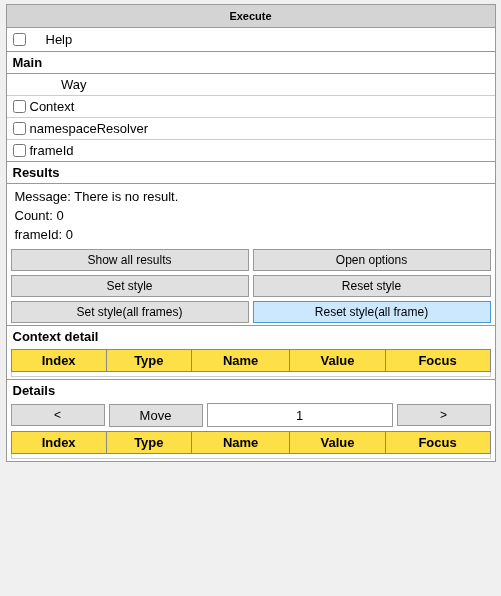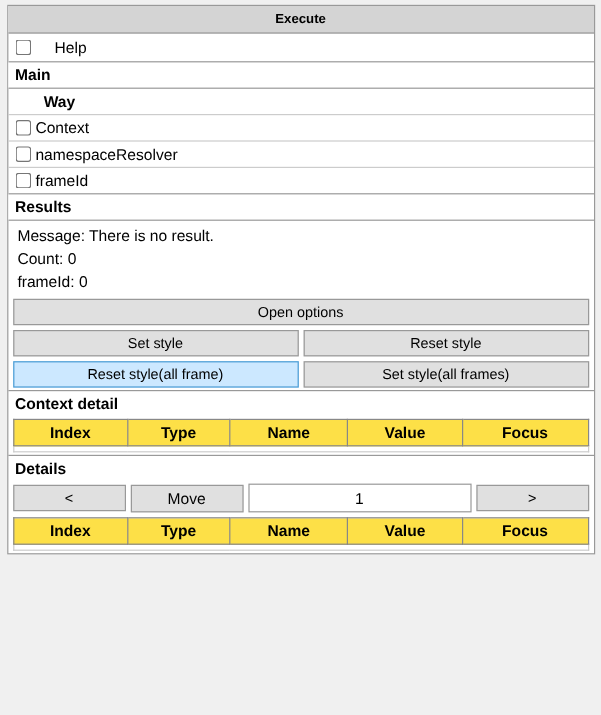--- a/index.html
+++ b/index.html
@@ -51,24 +51,23 @@
     }
 
     .field-row {
       display: flex;
       align-items: center;
       padding: 3px 6px;
     }
 
     .field-label {
       width: 80px;
-      text-align: center;
+      text-align: right;
       padding-right: 6px;
       flex-shrink: 0;
-      font-weight: bold;
     }
 
     .field-control {
       flex: 1;
     }
 
     select.way-select {
       width: 100%;
       height: 22px;
       border: 1px solid #999;
@@ -231,31 +230,32 @@
 
   <div class="section-header">Results</div>
 
   <div class="results-section">
     <div class="results-text">Message: There is no result.</div>
     <div class="results-text">Count: 0</div>
     <div class="results-text">frameId: 0</div>
   </div>
 
   <div class="button-row">
+    <button class="btn">Show all results</button>
     <button class="btn">Open options</button>
   </div>
 
   <div class="button-row">
     <button class="btn">Set style</button>
     <button class="btn">Reset style</button>
   </div>
 
   <div class="button-row">
+    <button class="btn">Set style(all frames)</button>
     <button class="btn highlighted">Reset style(all frame)</button>
-    <button class="btn">Set style(all frames)</button>
   </div>
 
   <div class="context-detail-header">Context detail</div>
 
   <div class="table-container">
     <table class="yellow-header">
       <thead>
         <tr>
           <th>Index</th>
           <th>Type</th>

